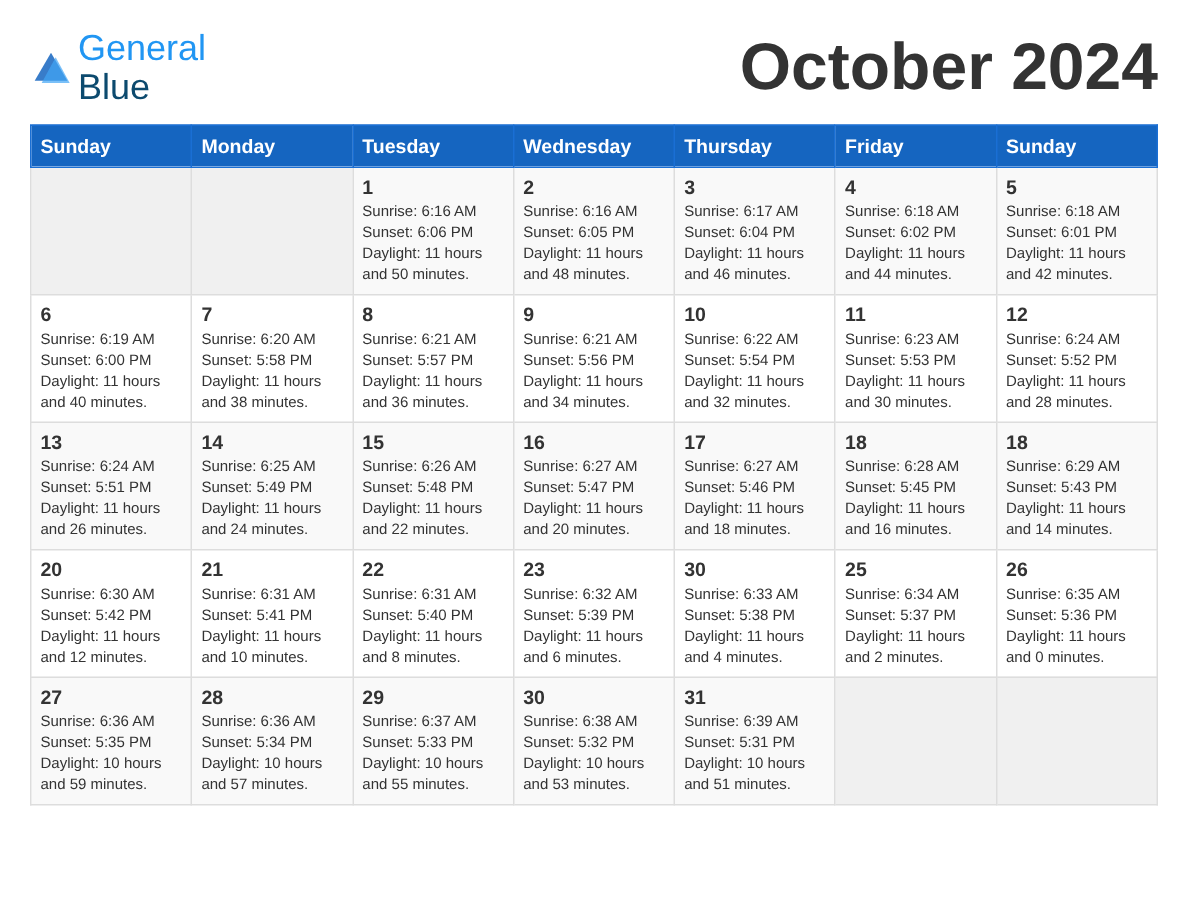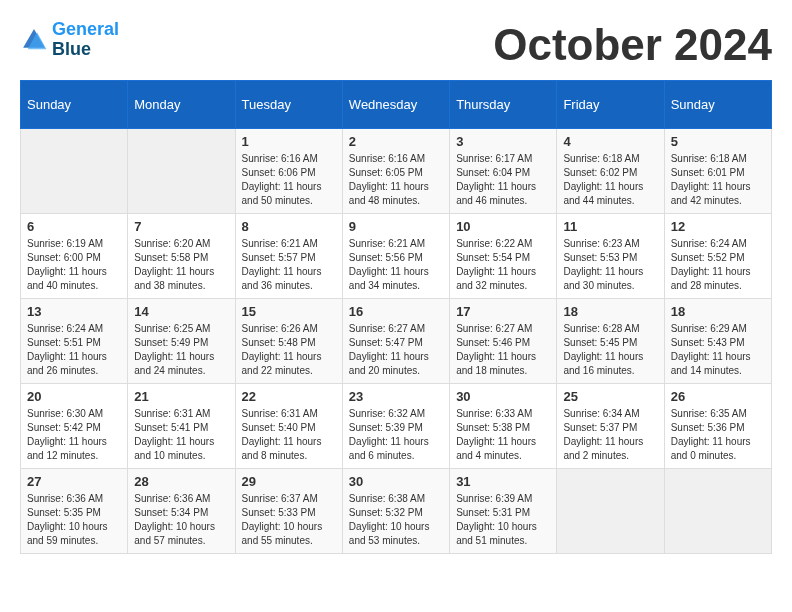--- a/index.html
+++ b/index.html
@@ -15,22 +15,22 @@
       justify-content: space-between;
       align-items: flex-start;
       margin-bottom: 10px;
     }
     .logo {
       display: flex;
       align-items: center;
       gap: 4px;
     }
     .logo-text {
-      font-size: 18px;
-      font-weight: bold;
+      font-size: 24px;
+      font-weight: normal;
       color: #333;
       line-height: 1.1;
     }
     .logo-text span {
       color: #2196F3;
     }
     .logo-icon {
       width: 28px;
       height: 28px;
     }
@@ -49,24 +49,24 @@
     table {
       width: 100%;
       border-collapse: collapse;
       border: 1px solid #ccc;
     }
     thead tr {
       background-color: #1565C0;
       color: white;
     }
     thead th {
-      padding: 16px 6px;
+      padding: 6px 6px;
       text-align: left;
       font-size: 13px;
-      font-weight: normal;
+      font-weight: bold;
       border: 1px solid #1a6fd4;
     }
     tbody tr {
       vertical-align: top;
     }
     tbody tr:nth-child(odd) {
       background-color: #f9f9f9;
     }
     tbody tr:nth-child(even) {
       background-color: #ffffff;

